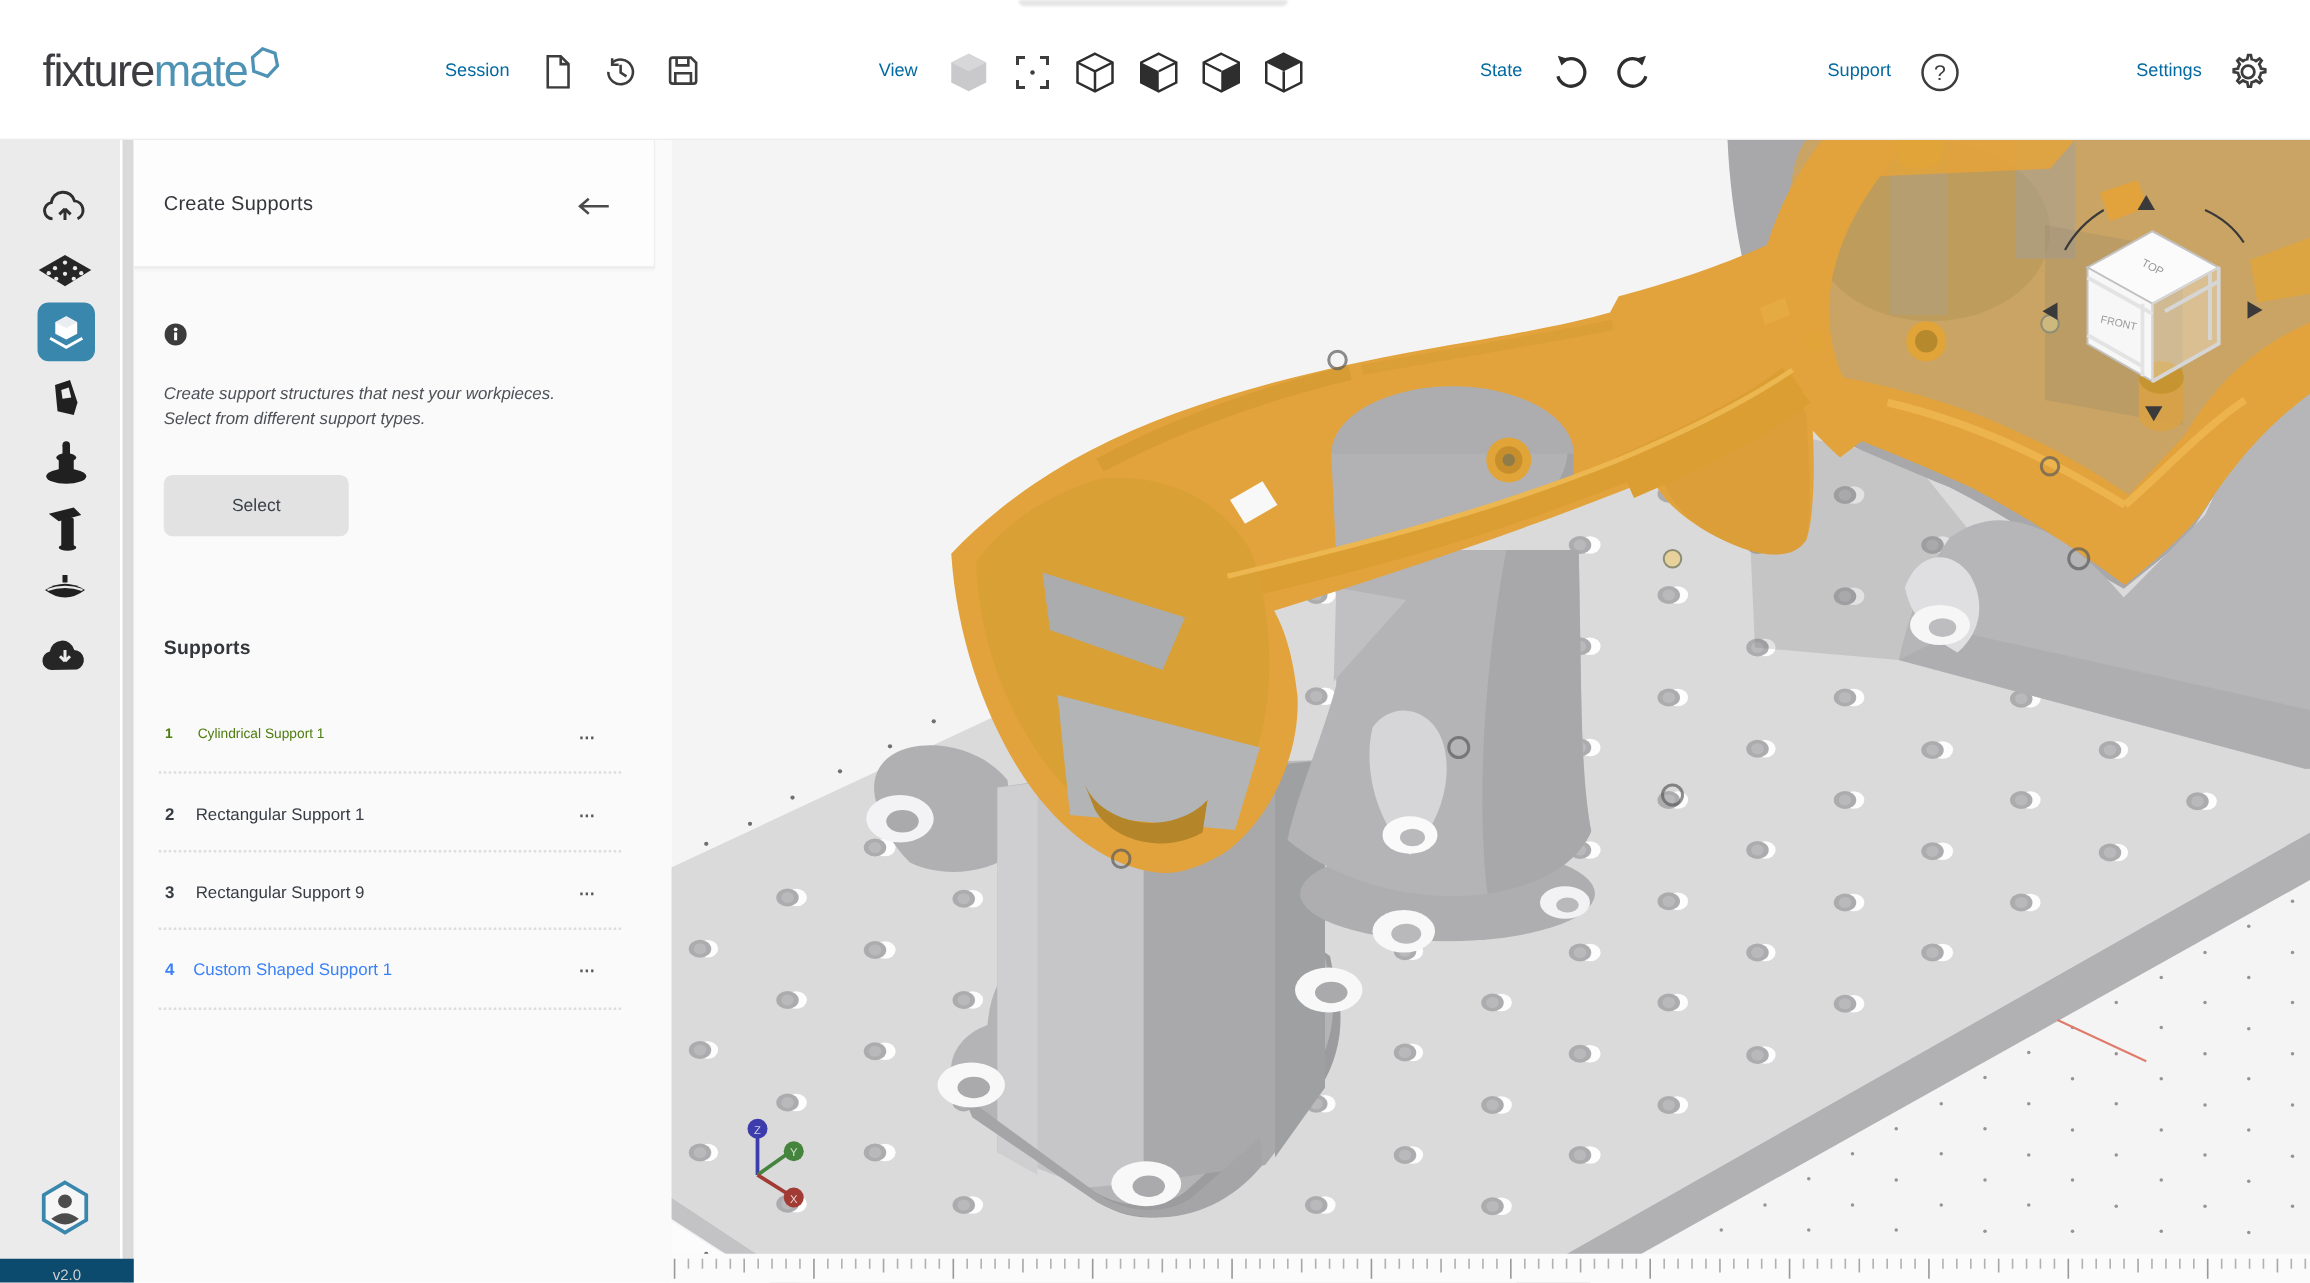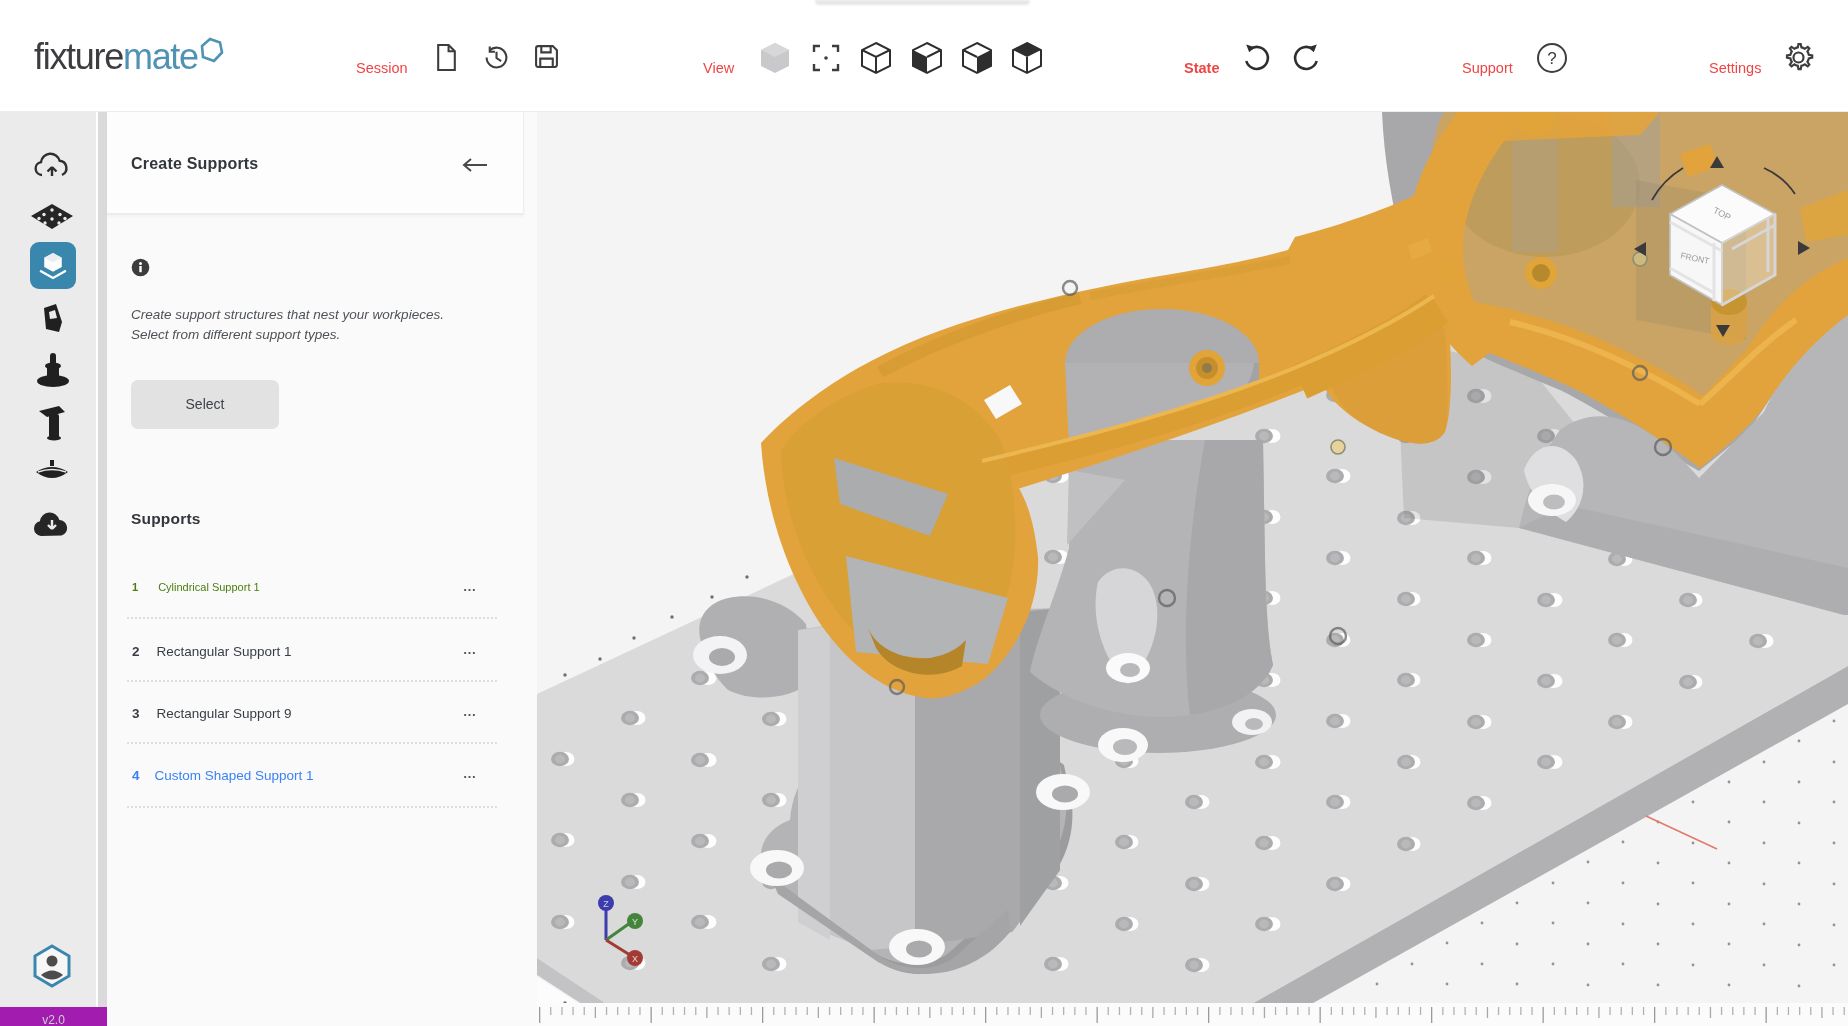--- a/index.html
+++ b/index.html
@@ -1,23 +1,23 @@
 <!DOCTYPE html>
 <html><head><meta charset="utf-8">
 <style>
   * { margin:0; padding:0; box-sizing:border-box; }
   html,body { width:1848px; height:1026px; overflow:hidden; background:#fff;
       font-family:"Liberation Sans", sans-serif; }
   .abs { position:absolute; }
   #topbar { position:absolute; left:0; top:0; width:1848px; height:112px; background:#fff;
       border-bottom:1px solid #ececec; z-index:5;padding-left:47px; }
-  .tlabel { position:absolute; top:60px; font-size:14.5px; color:#ef4444;text-align:center; }
+  .tlabel { position:absolute; top:49px; font-size:14.5px; color:#0369a1;text-align:center; }
   #sidebar { position:absolute; left:0; top:112px; width:96px; height:914px; background:#ebebeb; z-index:4; }
   #sidestrip { position:absolute; left:98px; top:112px; width:9px; height:914px; background:#dadada; z-index:4; }
-  #vfoot { position:absolute; left:0; top:1007px; width:107px; height:19px; background:#a21caf; z-index:6;
+  #vfoot { position:absolute; left:0; top:1007px; width:107px; height:19px; background:#0c4a6e; z-index:6;
       color:#cfcfcf; font-size:12px; text-align:center; line-height:26px;}
   #panel { position:absolute; left:107px; top:112px; width:430px; height:914px; background:#fafafa; z-index:4; }
   #phead { position:absolute; left:0; top:0; width:417px; height:103px; background:#fdfdfd;
       border-bottom:2px solid #ececec; border-right:1px solid #efefef; box-shadow:0 2px 3px rgba(0,0,0,0.03); }
   #viewport { position:absolute; left:537px; top:112px; z-index:1; }
   .num { font-weight:bold; }
 </style></head>
 <body>
 
 <div id="topbar">
@@ -64,21 +64,21 @@
     <polygon points="16,2 30,9 30,25 16,32 2,25 2,9" fill="none" stroke="#2e2e2e" stroke-width="2"></polygon>
     <polygon points="30,9 16,16 16,32 30,25" fill="#2e2e2e"></polygon>
     <path d="M16 16 L2 9" fill="none" stroke="#2e2e2e" stroke-width="2"></path>
   </svg>
   <svg class="abs" style="left:1011px;top:41px" width="32" height="34" viewBox="0 0 32 34">
     <polygon points="16,2 30,9 30,25 16,32 2,25 2,9" fill="none" stroke="#2e2e2e" stroke-width="2"></polygon>
     <polygon points="16,2 30,9 16,16 2,9" fill="#2e2e2e"></polygon>
     <path d="M16 16 V32" fill="none" stroke="#2e2e2e" stroke-width="2"></path>
   </svg>
 
-  <div class="tlabel" style="left:1184px;font-weight:bold;">State</div>
+  <div class="tlabel" style="left:1184px;">State</div>
   <svg class="abs" style="left:1242px;top:43px" width="30" height="30" viewBox="0 0 30 30">
     <path d="M8.2,6.2 A11,11 0 1 1 4.3,18" fill="none" stroke="#2e2e2e" stroke-width="2.6"></path>
     <polygon points="4.2,1.5 7.2,9.3 12.8,4.2" fill="#2e2e2e"></polygon>
   </svg>
   <svg class="abs" style="left:1291px;top:43px" width="30" height="30" viewBox="0 0 30 30">
     <g transform="translate(30,0) scale(-1,1)">
       <path d="M8.2,6.2 A11,11 0 1 1 4.3,18" fill="none" stroke="#2e2e2e" stroke-width="2.6"></path>
       <polygon points="4.2,1.5 7.2,9.3 12.8,4.2" fill="#2e2e2e"></polygon>
     </g>
   </svg>
@@ -153,21 +153,21 @@
     <polygon points="21,2 38,12 38,32 21,42 4,32 4,12" fill="#f6f6f6" stroke="#3a87ae" stroke-width="3"></polygon>
     <circle cx="21" cy="17" r="5.5" fill="#4c4c4c"></circle>
     <path d="M10 31 q11 -9 22 0 q-11 9 -22 0 z" fill="#4c4c4c"></path>
   </svg>
 </div>
 <div id="sidestrip"></div>
 <div id="vfoot">v2.0</div>
 
 <div id="panel">
   <div id="phead">
-    <div class="abs" style="left:24px;top:43px;font-size:16px;color:#33363b;font-weight:bold;letter-spacing:.2px">Create Supports</div>
+    <div class="abs" style="left:24px;top:43px;font-size:16px;color:#33363b;font-weight:normal;letter-spacing:.2px">Create Supports</div>
     <svg class="abs" style="left:355px;top:45px" width="26" height="16" viewBox="0 0 26 16">
         <path d="M25 8 H3 M9 2 L2 8 L9 14" stroke="#4a4a4a" stroke-width="2" fill="none"></path>
       </svg>
   </div>
   <svg class="abs" style="left:24px;top:146px" width="19" height="19" viewBox="0 0 19 19">
     <circle cx="9.5" cy="9.5" r="8.8" fill="#3c3c3c"></circle>
     <rect x="8.3" y="8" width="2.4" height="6.2" fill="#fff"></rect>
       <circle cx="9.5" cy="5.4" r="1.5" fill="#fff"></circle>
   </svg>
   <div class="abs" style="left:24px;top:193px;width:352px;font-size:13.5px;line-height:19.5px;color:#4e5257;font-style:italic;">Create support structures that nest your workpieces. Select from different support types.</div>

